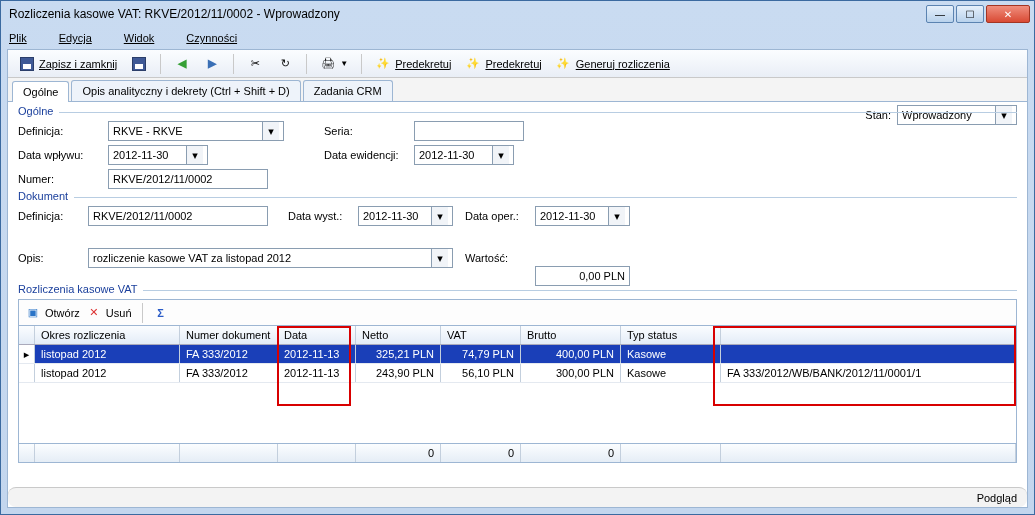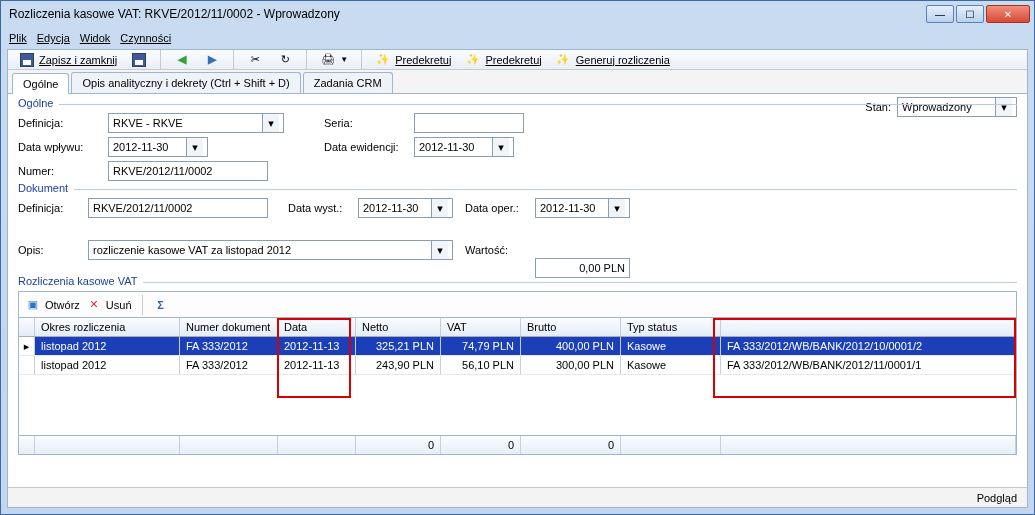--- a/index.html
+++ b/index.html
@@ -18,31 +18,31 @@
 .titlebar .title { flex: 1; padding-left: 4px; font-size: 12px; }
 .win-buttons { display: flex; }
 .win-btn {
   width: 28px; height: 18px; margin-left: 2px; border: 1px solid #5b83b1;
   border-radius: 2px; background: linear-gradient(#e6f0fb,#b9d2ec);
   display: flex; align-items: center; justify-content: center; font-size: 10px;
 }
 .win-btn.close { width: 44px; background: linear-gradient(#f08f7e,#d94a34); border-color:#a33523; color:#fff; }
 
 .menubar {
-  height: 22px; display: flex; align-items: center; padding: 0 8px; gap: 10px;
+  height: 22px; display: flex; align-items: center; padding: 0 8px; gap: 32px;
 }
 .menubar span { text-decoration: underline; }
 
 
 .client {
   position:absolute; top:48px; left:6px; right:6px; bottom:6px;
   background:#fff; border:1px solid #9db6d3;
 }
 .toolbar {
-  height: 20px; border-bottom:1px solid #c9c9c9; display:flex; align-items:center;
+  height: 28px; border-bottom:1px solid #c9c9c9; display:flex; align-items:center;
   padding:0 6px; gap:4px; background:linear-gradient(#fbfdff,#e9eef6);
 }
 .tb-sep { width:1px; height:20px; background:#c9c9c9; margin:0 4px;}
 .tb-btn { display:flex; align-items:center; gap:4px; padding:2px 4px; border:1px solid transparent;}
 .tb-ico { width:16px; height:16px; display:inline-flex; align-items:center; justify-content:center;}
 .tb-text { text-decoration: underline; }
 
 .tabs { height:24px; display:flex; align-items:flex-end; border-bottom:1px solid #9db6d3; padding-left:4px; background:#f4f4f4;}
 .tab { padding:4px 10px; border:1px solid #9db6d3; border-bottom:none; background:#fff;
        border-top-left-radius:3px;border-top-right-radius:3px; margin-right:2px;}
@@ -86,21 +86,21 @@
 
 
 .redbox { position:absolute; border:2px solid #d80000; pointer-events:none; }
 
 
 .sum-row{display:flex; background:linear-gradient(#fbfdff,#e5edf6); border-top:1px solid #9db6d3;}
 .sum-row .gc{border-right:1px solid #c3cfdd;}
 
 
 .status { position:absolute; left:0; right:0; bottom:0; height:20px; background:#f3f3f3;
-  border-top:1px solid #c9c9c9; display:flex; align-items:center; justify-content:flex-end; padding-right:10px;}
+  border-top:1px solid #c9c9c9; display:flex; align-items:center; justify-content:flex-end; padding-right:10px;border-radius:8px;}
 
 
 .disk { width:14px;height:14px; background:#3f5996; border:1px solid #2b3e6a; position:relative;}
 .disk:after{content:"";position:absolute;left:2px;right:2px;bottom:1px;height:5px;background:#fff;}
 .arrow-green{ color:#35a035; font-weight:bold;}
 .arrow-blue{ color:#3a6fb5; font-weight:bold;}
 
 </style>
 </head>
 <body>
@@ -281,21 +281,20 @@
           </div>
           <div class="grid-row sel">
             <div class="row-marker" style="background:#fff;color:#000">▸</div>
             <div class="gc c0">listopad 2012</div>
             <div class="gc c1">FA 333/2012</div>
             <div class="gc c2">2012-11-13</div>
             <div class="gc c3 num">325,21 PLN</div>
             <div class="gc c4 num">74,79 PLN</div>
             <div class="gc c5 num">400,00 PLN</div>
             <div class="gc c6">Kasowe</div>
-            <div class="gc c7">FA 333/2012/WB/BANK/2012/10/0001/2</div>
           </div>
           <div class="grid-row">
             <div class="row-marker"></div>
             <div class="gc c0">listopad 2012</div>
             <div class="gc c1">FA 333/2012</div>
             <div class="gc c2">2012-11-13</div>
             <div class="gc c3 num">243,90 PLN</div>
             <div class="gc c4 num">56,10 PLN</div>
             <div class="gc c5 num">300,00 PLN</div>
             <div class="gc c6">Kasowe</div>

